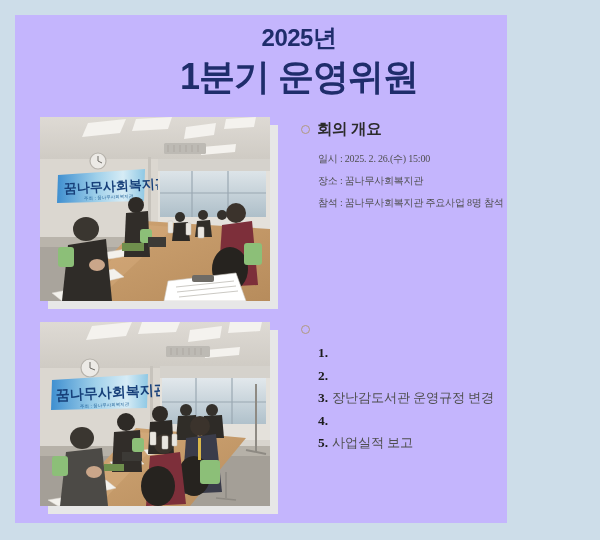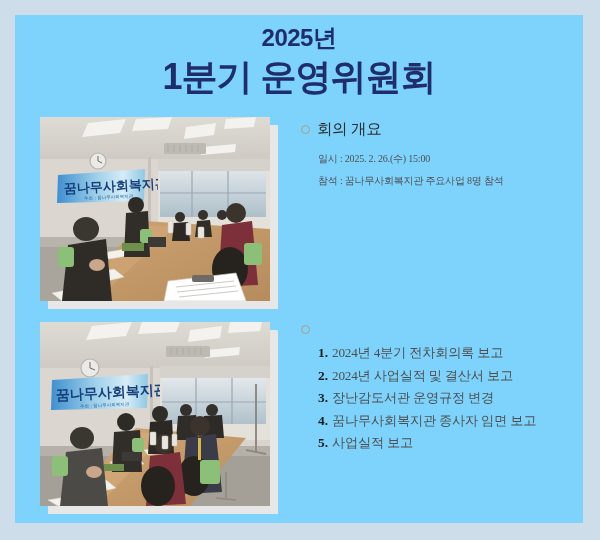--- a/index.html
+++ b/index.html
@@ -5,22 +5,22 @@
   * { margin:0; padding:0; box-sizing:border-box; }
   html,body { width:600px; height:540px; }
   body {
     background:#cddde9;
     font-family:"Liberation Sans", "DejaVu Sans", sans-serif;
     overflow:hidden;
   }
   .card {
     position:absolute;
     left:15px; top:15px;
-    width:568px; height:508px;
-    background:#7dd3fc;
+    width:492px; height:508px;
+    background:#c4b5fd;
   }
   
   .title-block {
     position:absolute;
     left:0; top:8px;
     width:568px;
     text-align:center;
   }
   .title-year {
     font-size:24px;
@@ -70,21 +70,21 @@
     margin-bottom:8px;
   }
   .ring {
     width:9px; height:9px;
     border:1.7px solid #b09a80;
     border-radius:50%;
     flex:0 0 auto;
   }
   .sec-title {
     font-size:15.5px;
-    font-weight:normal;
+    font-weight:bold;
     color:#2b2b2b;
     letter-spacing:-0.4px;
   }
   .lines { padding-left:17px; }
   .line {
     font-family:"Liberation Serif","DejaVu Serif",serif;
     font-size:10px;
     color:#4f4f4f;
     line-height:22px;
     letter-spacing:-0.2px;
@@ -112,21 +112,21 @@
     letter-spacing:-0.2px;
   }
 </style>
 </head>
 <body>
 
 <div class="card">
 
   <div class="title-block">
     <div class="title-year">2025년</div>
-    <div class="title-main">1분기 운영위원회</div>
+    <div class="title-main">1분기 운영위원</div>
   </div>
 
   <div class="photo-wrap p1">
     <div class="photo-shadow"></div>
     <div class="photo">
       <svg viewBox="0 0 230 184" preserveAspectRatio="none">
         <defs>
           <linearGradient id="ceil1" x1="0" y1="0" x2="0" y2="1">
             <stop offset="0" stop-color="#dedad4"></stop>
               <stop offset="1" stop-color="#cfcbc4"></stop>
@@ -367,44 +367,42 @@
 
   <div class="content">
 
     <div class="section overview">
       <div class="sec-head">
         <span class="ring"></span>
         <span class="sec-title">회의 개요</span>
       </div>
       <div class="lines">
         <div class="line">일시 : 2025. 2. 26.(수) 15:00</div>
+        <div class="line">장소 : 꿈나무사회복지관</div>
         <div class="line">참석 : 꿈나무사회복지관 주요사업 8명 참석</div>
       </div>
     </div>
 
     <div class="section agenda">
       <div class="sec-head">
         <span class="ring"></span>
       </div>
       <div class="agenda-list">
         <div class="agenda-item">
           <span class="agenda-num">1.</span>
-          <span class="agenda-text">2024년 4분기 전차회의록 보고</span>
         </div>
         <div class="agenda-item">
           <span class="agenda-num">2.</span>
-          <span class="agenda-text">2024년 사업실적 및 결산서 보고</span>
         </div>
         <div class="agenda-item">
           <span class="agenda-num">3.</span>
           <span class="agenda-text">장난감도서관 운영규정 변경</span>
         </div>
         <div class="agenda-item">
           <span class="agenda-num">4.</span>
-          <span class="agenda-text">꿈나무사회복지관 종사자 임면 보고</span>
         </div>
         <div class="agenda-item">
           <span class="agenda-num">5.</span>
           <span class="agenda-text">사업실적 보고</span>
         </div>
       </div>
     </div>
 
   </div>
 </div>

